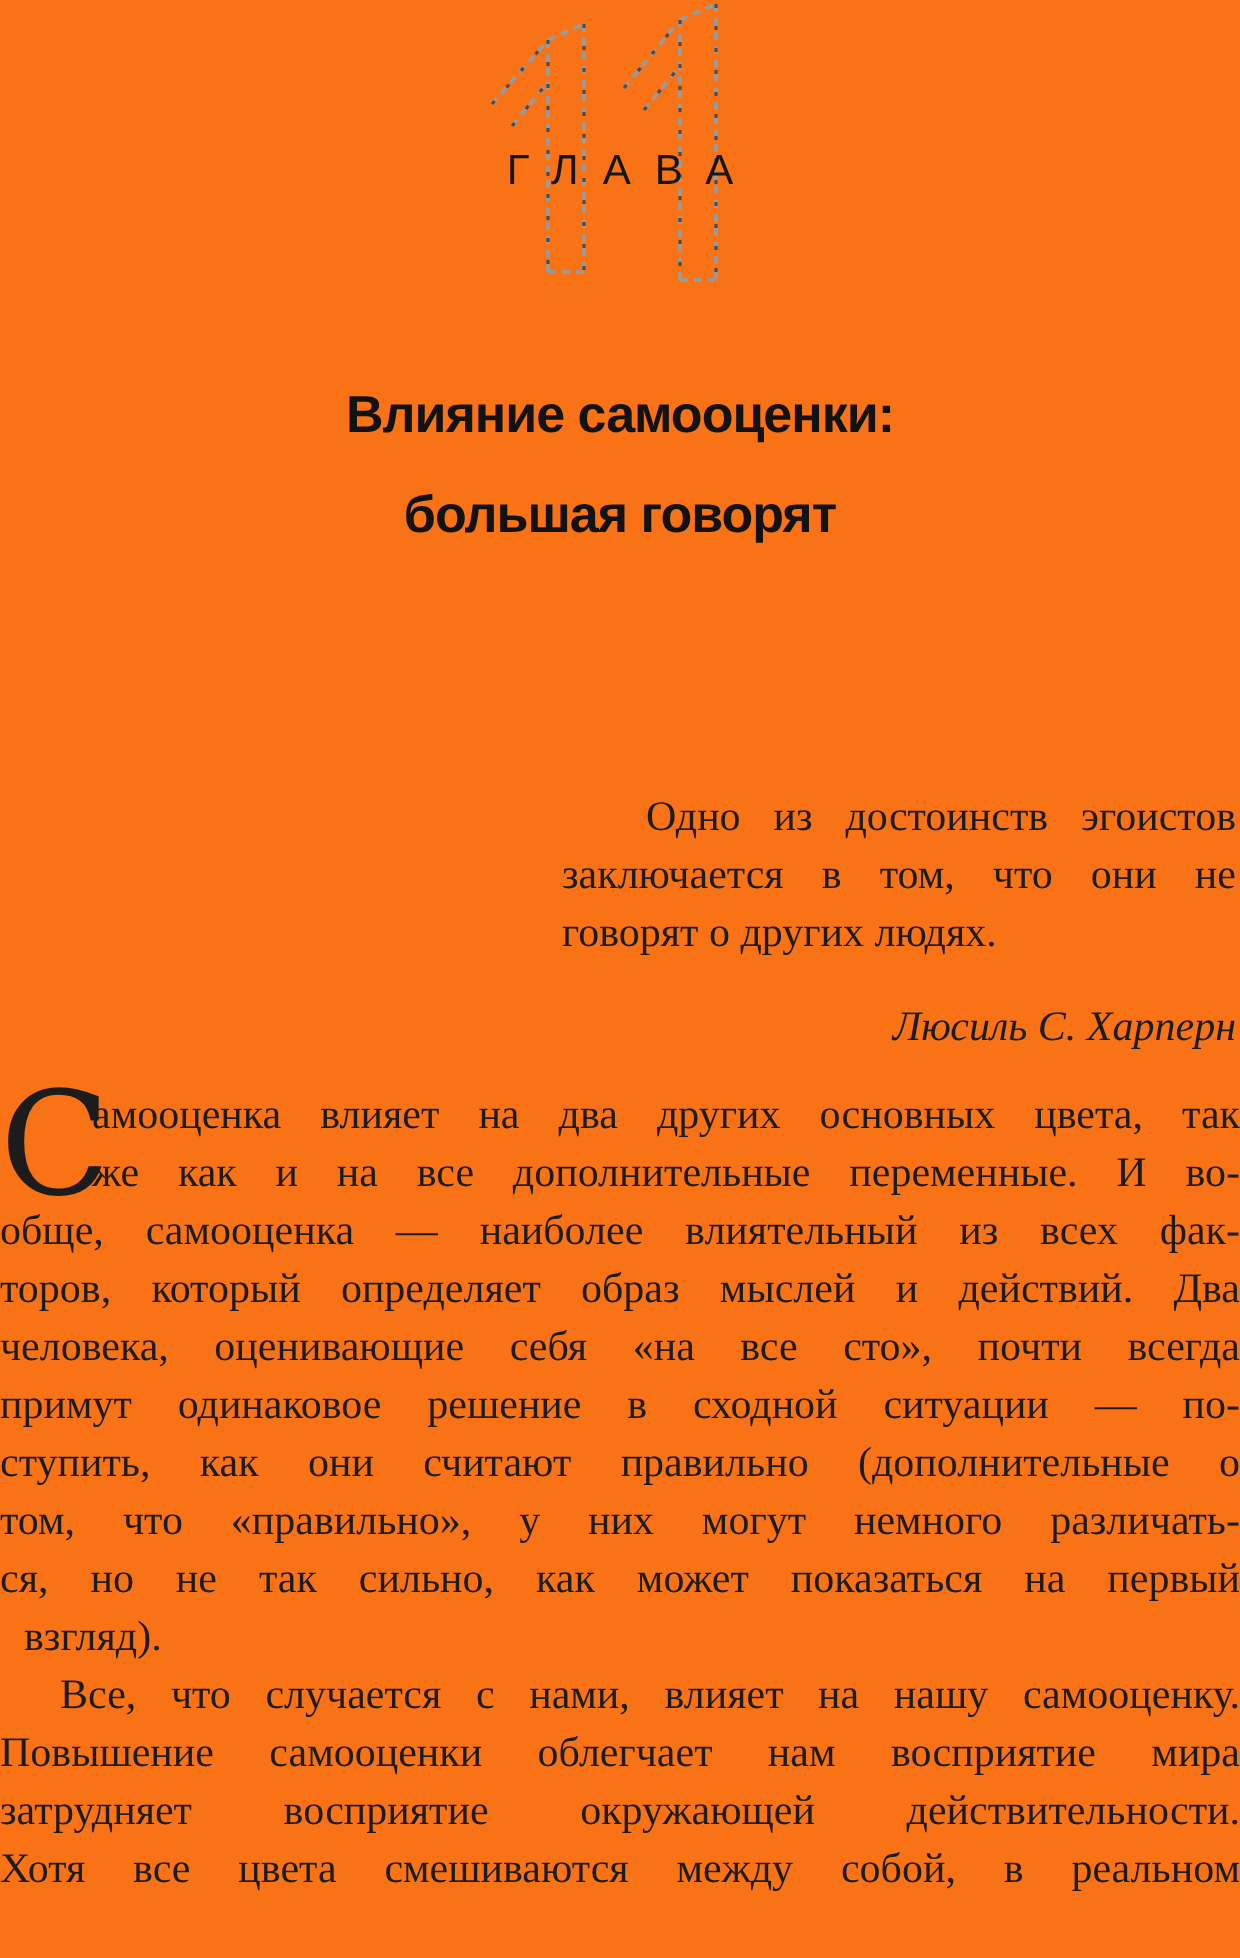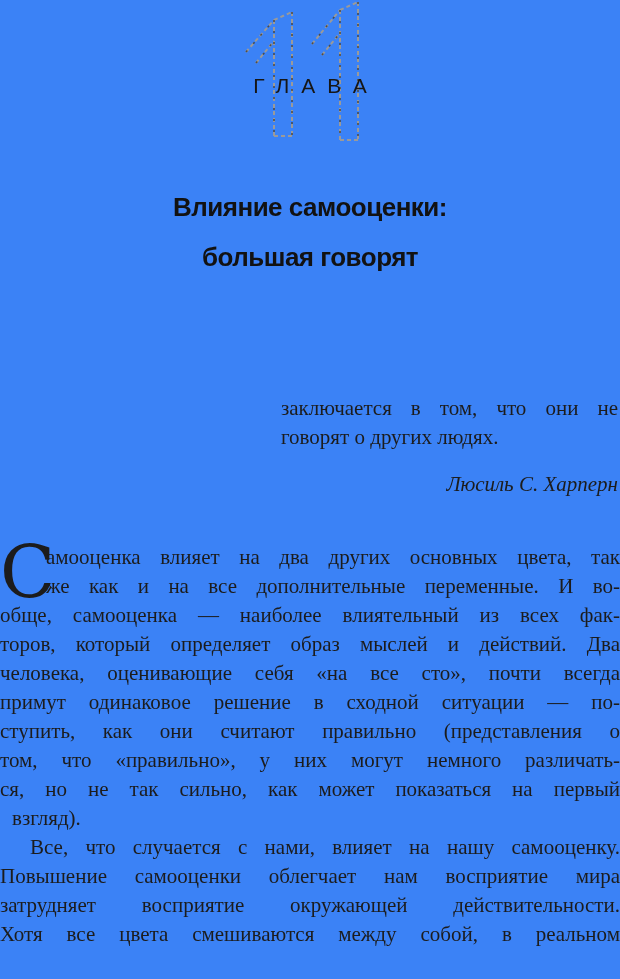--- a/index.html
+++ b/index.html
@@ -1,21 +1,21 @@
 <!DOCTYPE html>
 <html><head>
 <meta charset="utf-8">
 <style>
   html, body { margin: 0; padding: 0; }
   body { background: #e8e8e8; }
   #page {
     position: relative;
     width: 620px;
     height: 979px;
-    background: #3b82f6;
+    background: #f97316;
     overflow: hidden;
     color: #1c1c1c;
     font-family: "Liberation Serif", "DejaVu Serif", serif;
   }
 
   
   #chapter-graphic {
     position: absolute;
     top: 0; left: 0; right: 0;
     height: 150px;
@@ -123,34 +123,35 @@
     </svg>
     <div id="chapter-label">ГЛАВА</div>
   </div>
 
   <div id="title">
     <div>Влияние самооценки:</div>
     <div>большая говорят</div>
   </div>
 
   <div id="epigraph">
+    <div class="ep-line first">Одно из достоинств эгоистов</div>
     <div class="ep-line">заключается в том, что они не</div>
     <div class="ep-line last">говорят о других людях.</div>
     <div id="epigraph-attribution">Люсиль С. Харперн</div>
   </div>
 
   <div id="body-text">
     <div id="dropcap">С</div>
     <div class="bline">амооценка влияет на два других основных цвета, так</div>
     <div class="bline">же как и на все дополнительные переменные. И во-</div>
     <div class="bline">обще, самооценка — наиболее влиятельный из всех фак-</div>
     <div class="bline">торов, который определяет образ мыслей и действий. Два</div>
     <div class="bline">человека, оценивающие себя «на все сто», почти всегда</div>
     <div class="bline">примут одинаковое решение в сходной ситуации — по-</div>
-    <div class="bline">ступить, как они считают правильно (представления о</div>
+    <div class="bline">ступить, как они считают правильно (дополнительные о</div>
     <div class="bline">том, что «правильно», у них могут немного различать-</div>
     <div class="bline">ся, но не так сильно, как может показаться на первый</div>
     <div class="bline noju">взгляд).</div>
     <div class="bline indent">Все, что случается с нами, влияет на нашу самооценку.</div>
     <div class="bline">Повышение самооценки облегчает нам восприятие мира</div>
     <div class="bline">затрудняет восприятие окружающей действительности.</div>
     <div class="bline">Хотя все цвета смешиваются между собой, в реальном</div>
   </div>
 
 </div>

